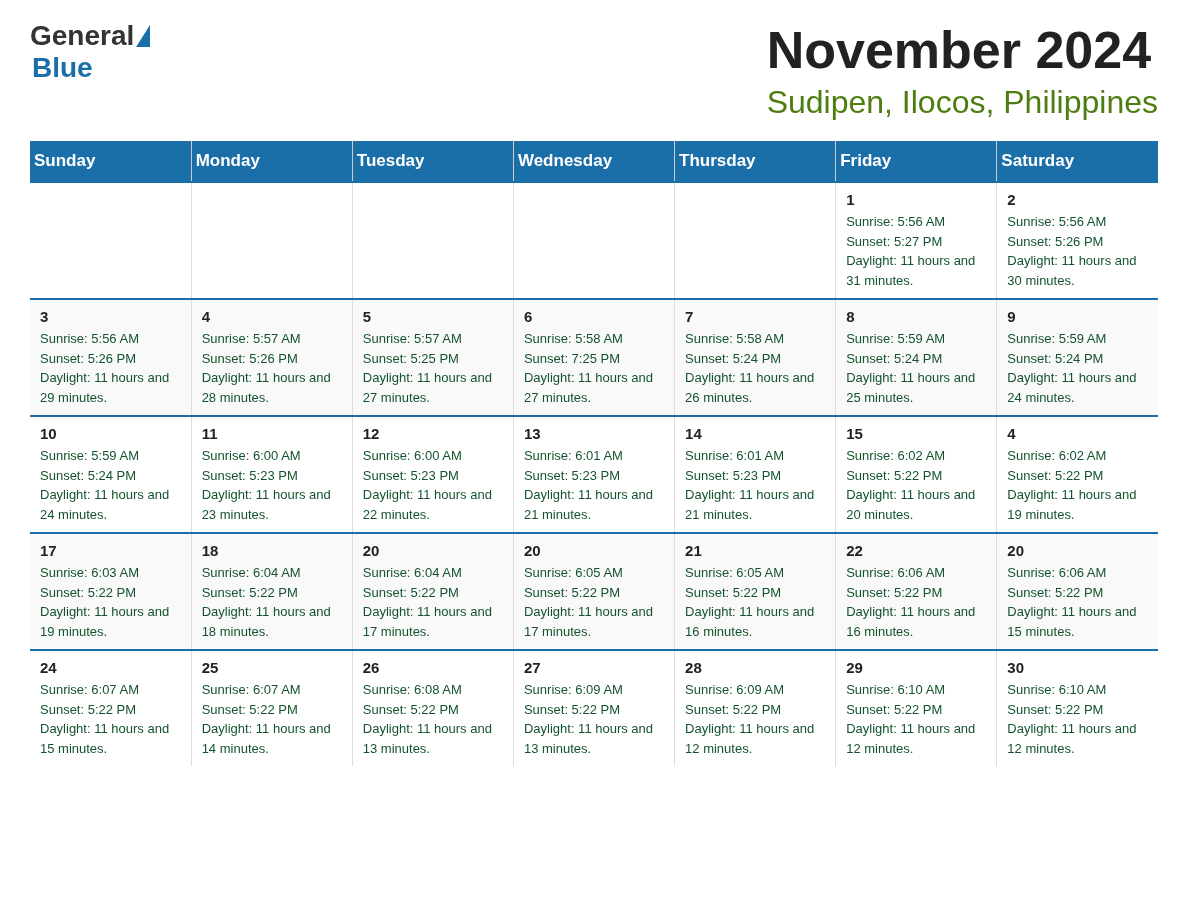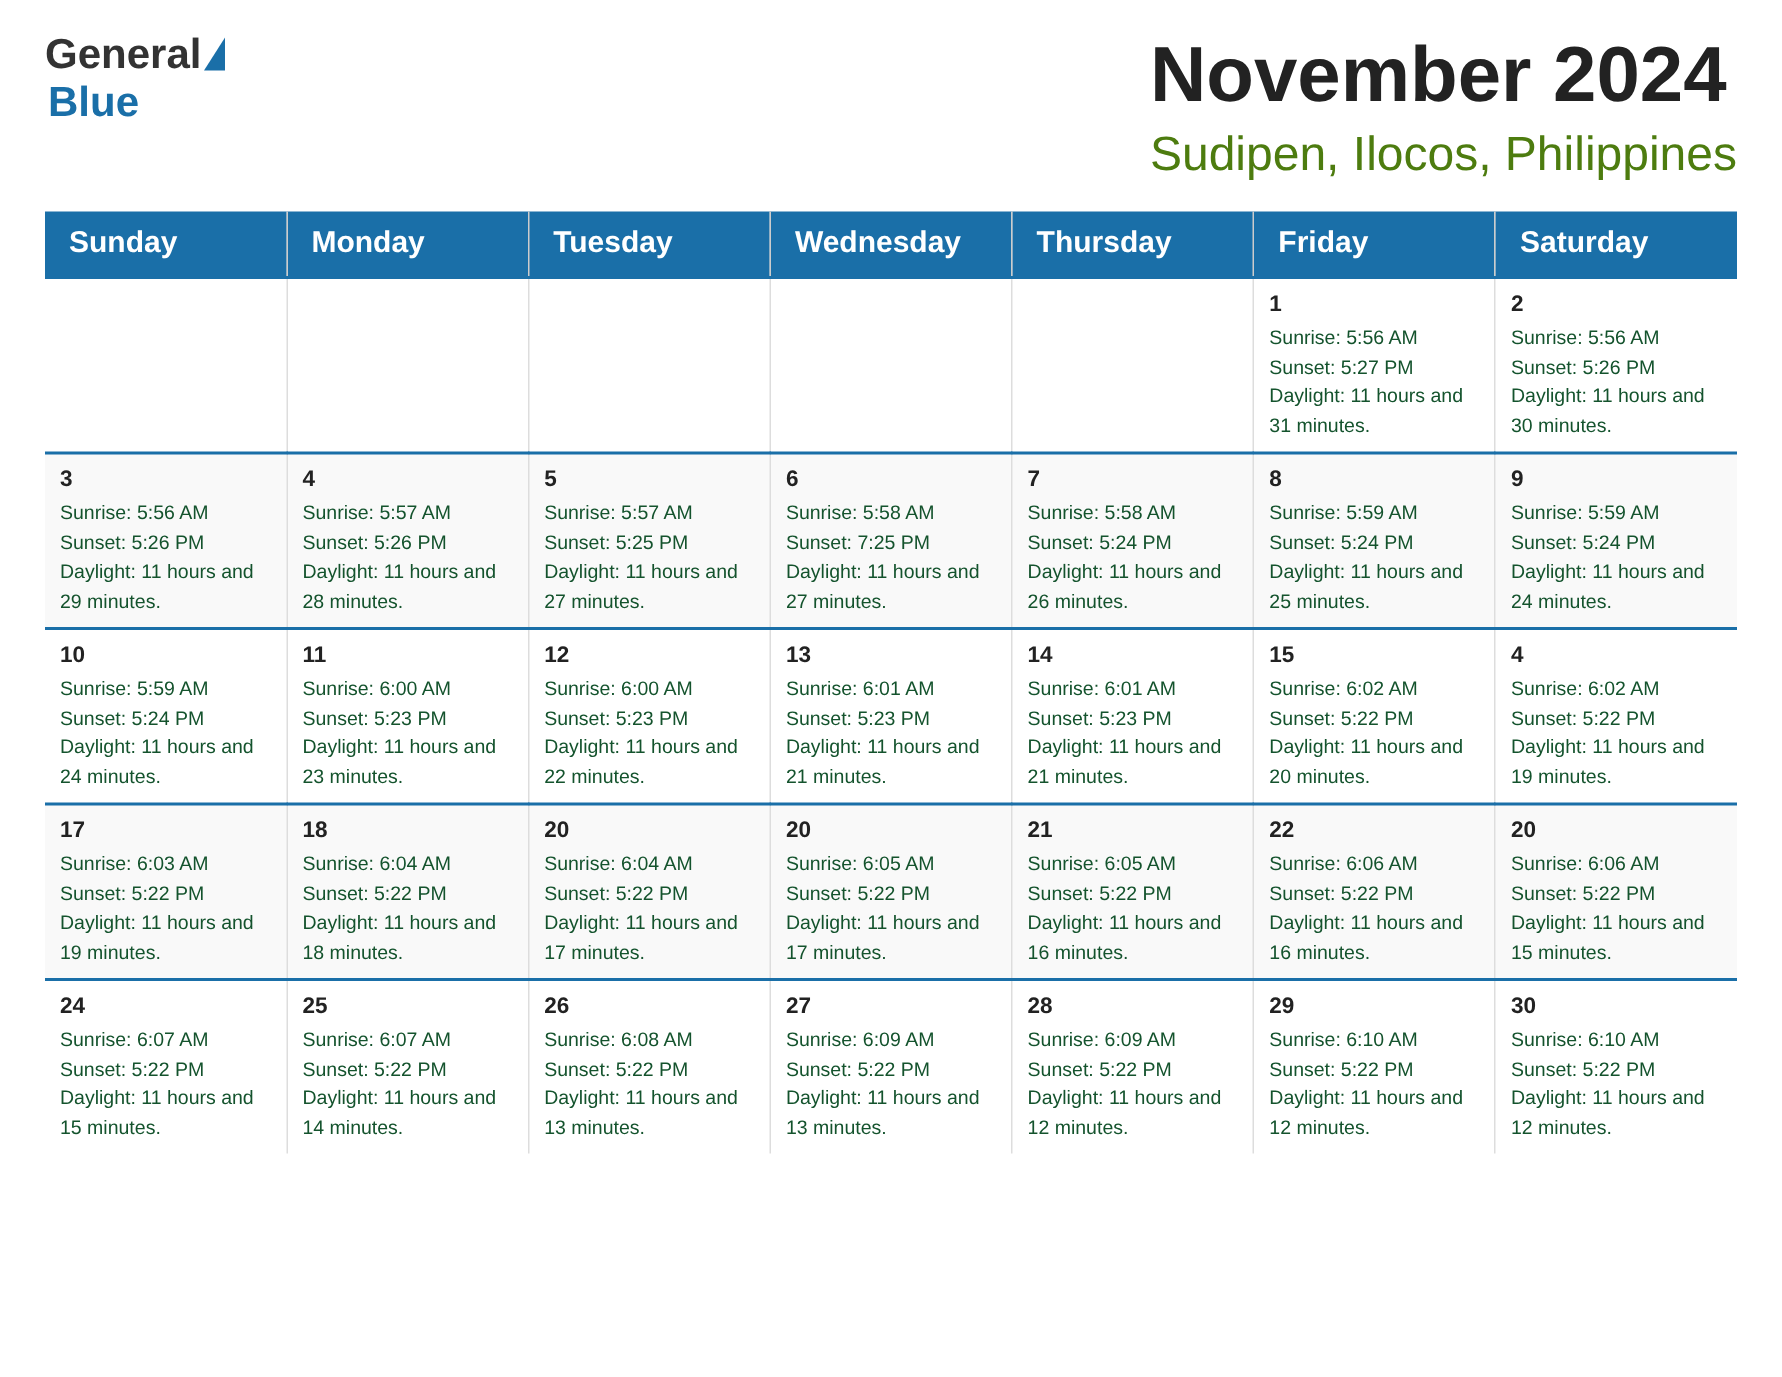--- a/index.html
+++ b/index.html
@@ -60,23 +60,23 @@
     }
     .calendar {
       width: 100%;
       border-collapse: collapse;
     }
     .calendar thead tr {
       background-color: #1a6fa8;
     }
     .calendar thead th {
       color: #fff;
-      font-size: 20px;
-      font-weight: bold;
-      padding: 10px 16px;
+      font-size: 17px;
+      font-weight: bold;
+      padding: 10px 4px;
       text-align: left;
       border-right: 1px solid #ccc;
     }
     .calendar thead th:last-child {
       border-right: none;
     }
     .calendar tbody tr {
       border-top: 2px solid #1a6fa8;
     }
     .calendar tbody td {

